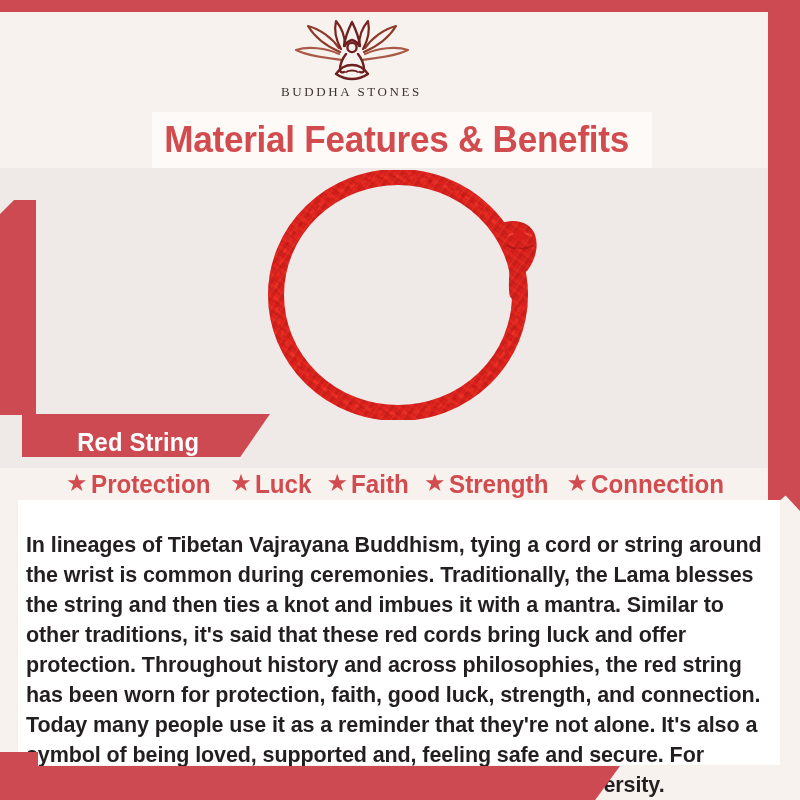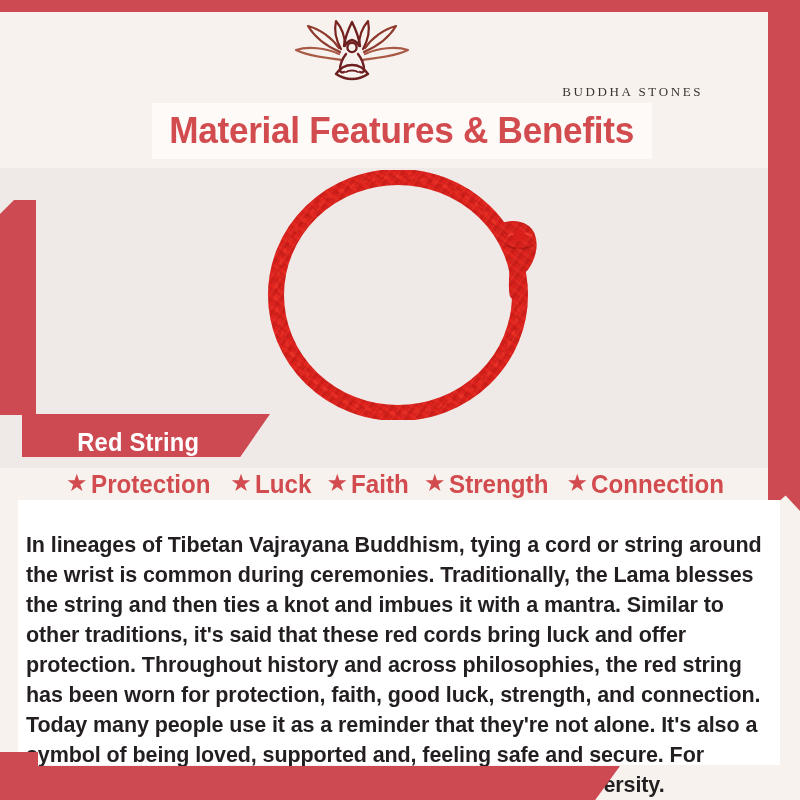--- a/index.html
+++ b/index.html
@@ -99,47 +99,47 @@
     width: 38px;
     height: 48px;
     background: #cd4a52;
   }
 
   
   .logo-wrap {
     position: absolute;
     left: 0; top: 16px;
     width: 703px;
-    text-align: right;
+    text-align: center;
   }
   .logo-mark {
     display: block;
     margin: 0 auto;
   }
   .logo-word {
     display: block;
     margin-top: 2px;
     font-family: "Liberation Serif", serif;
     font-size: 13px;
     letter-spacing: 2.6px;
     color: #3b3330;
     font-weight: 400;
   }
 
   
   .title-banner {
     position: absolute;
     left: 152px;
-    top: 103px;
+    top: 112px;
     width: 500px;
     height: 56px;
     background: #fdfaf7;
     display: flex;
     align-items: center;
-    justify-content: center;
+    justify-content: flex-start;
   }
   .title-text {
     font-family: "Liberation Sans Narrow", "Liberation Sans", sans-serif;
     font-weight: bold;
     font-size: 37px;
     color: #d24b4e;
     letter-spacing: -0.3px;
     transform: scaleX(0.95);
     white-space: nowrap;
   }

